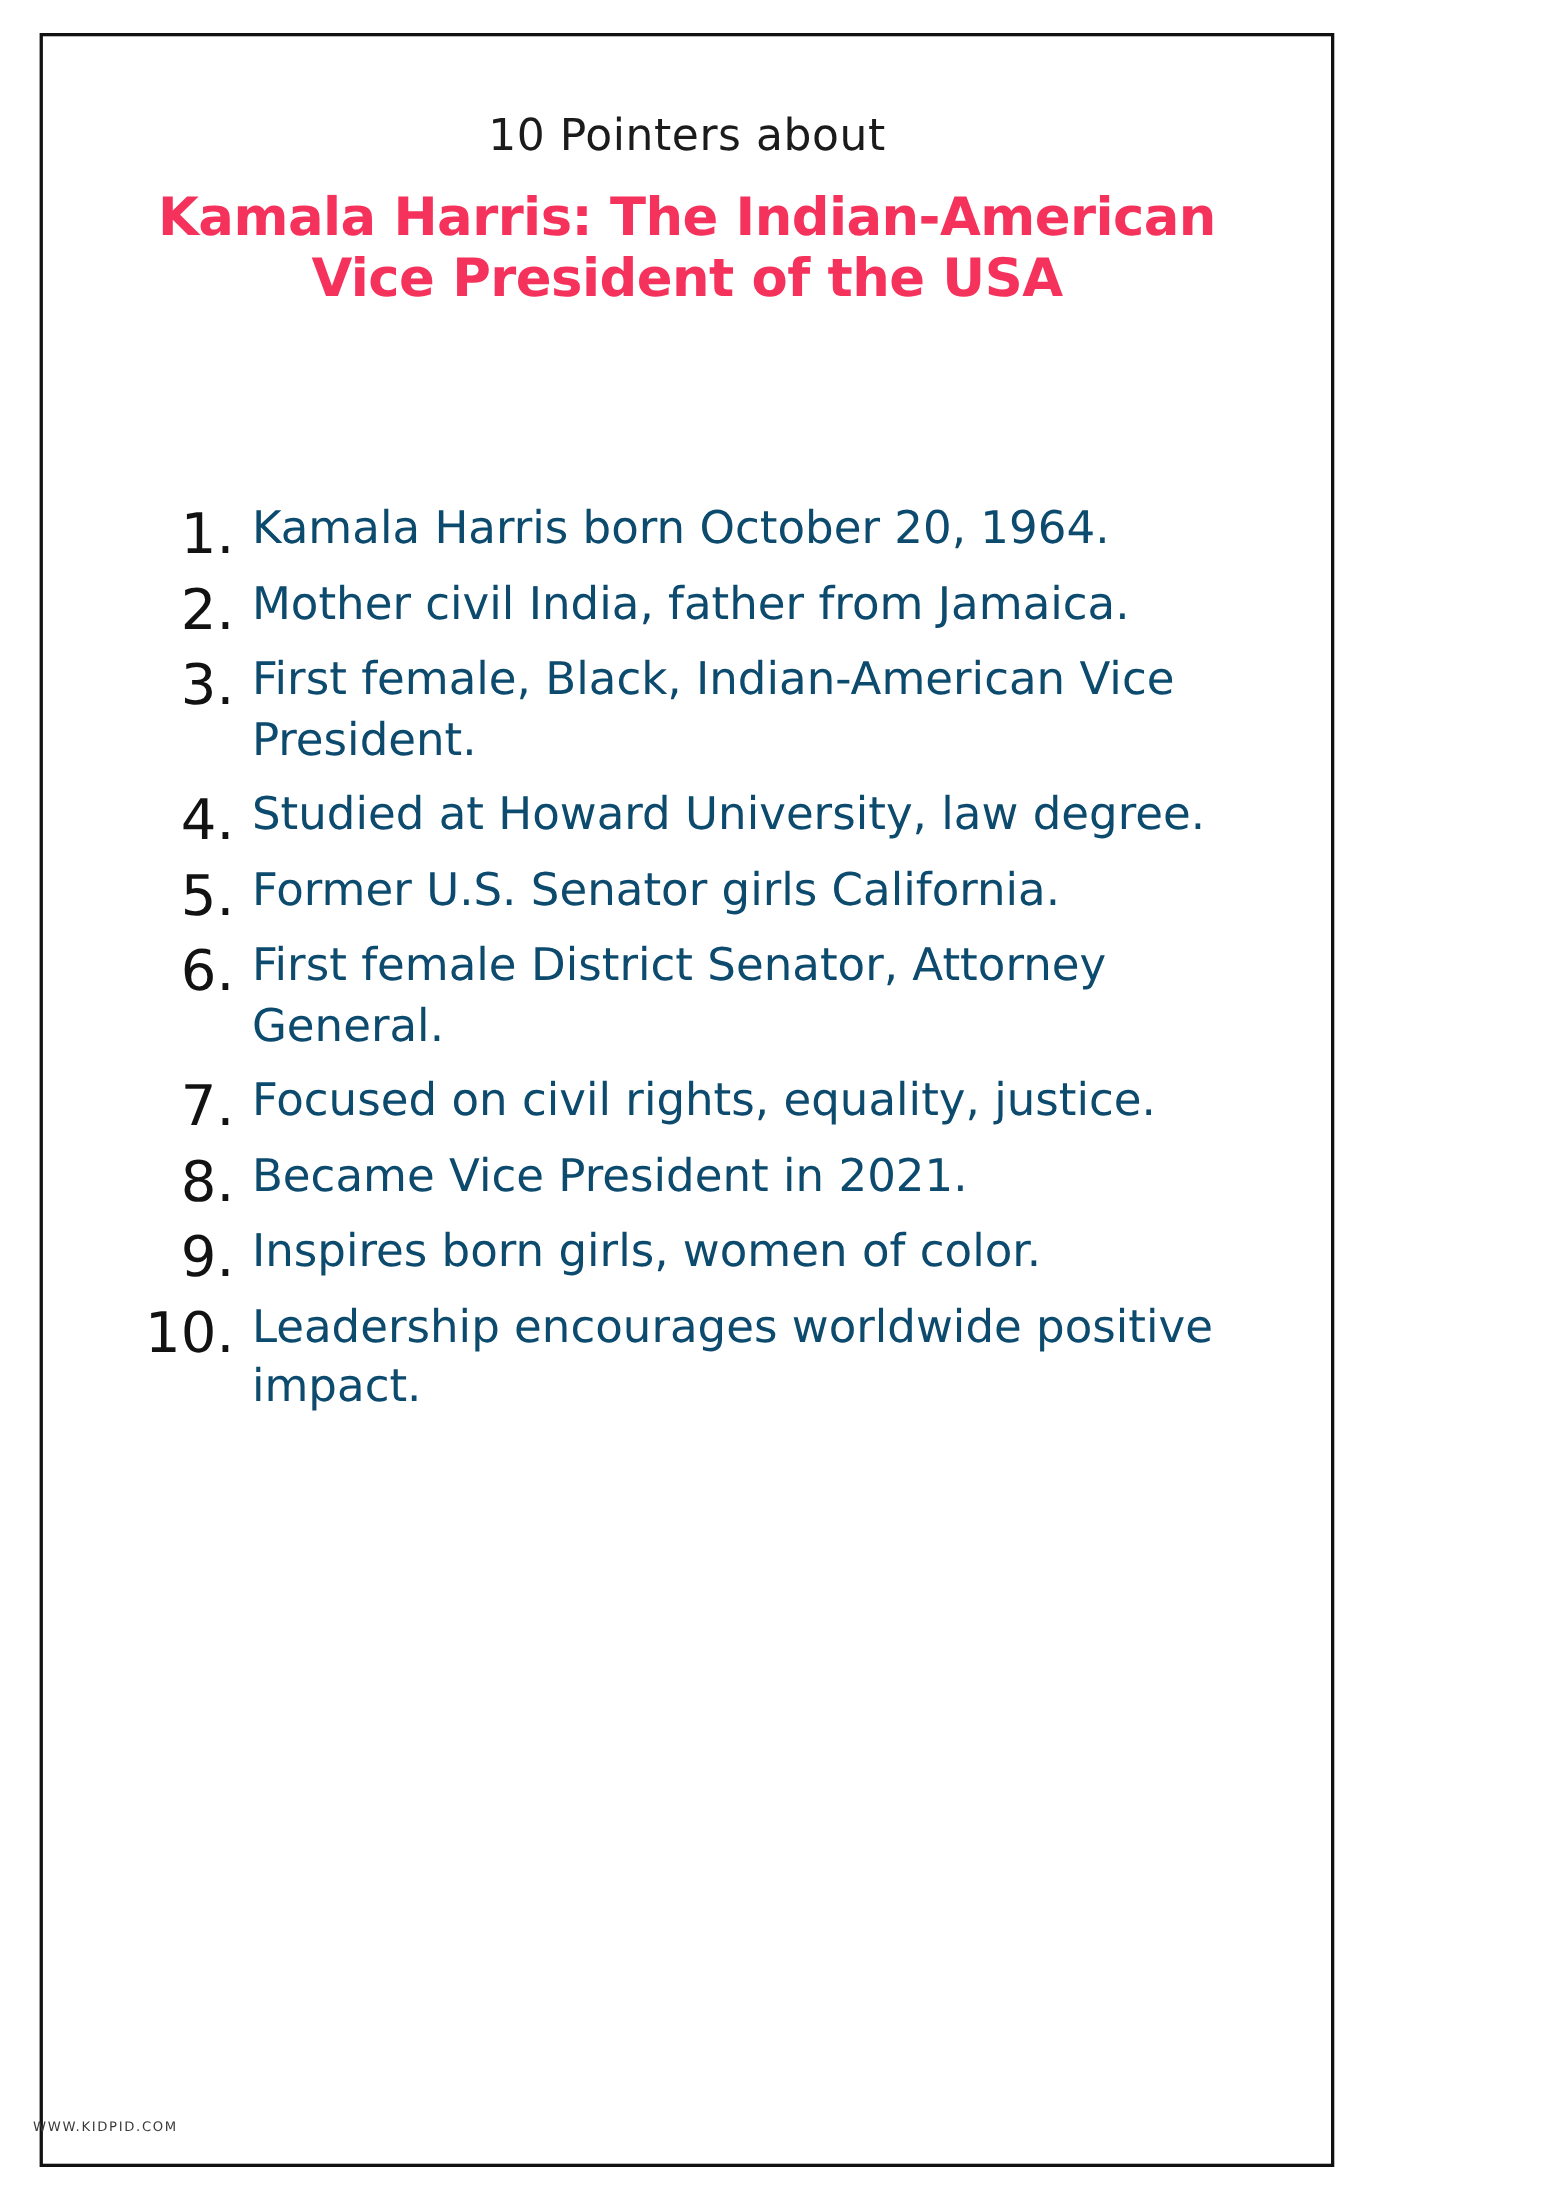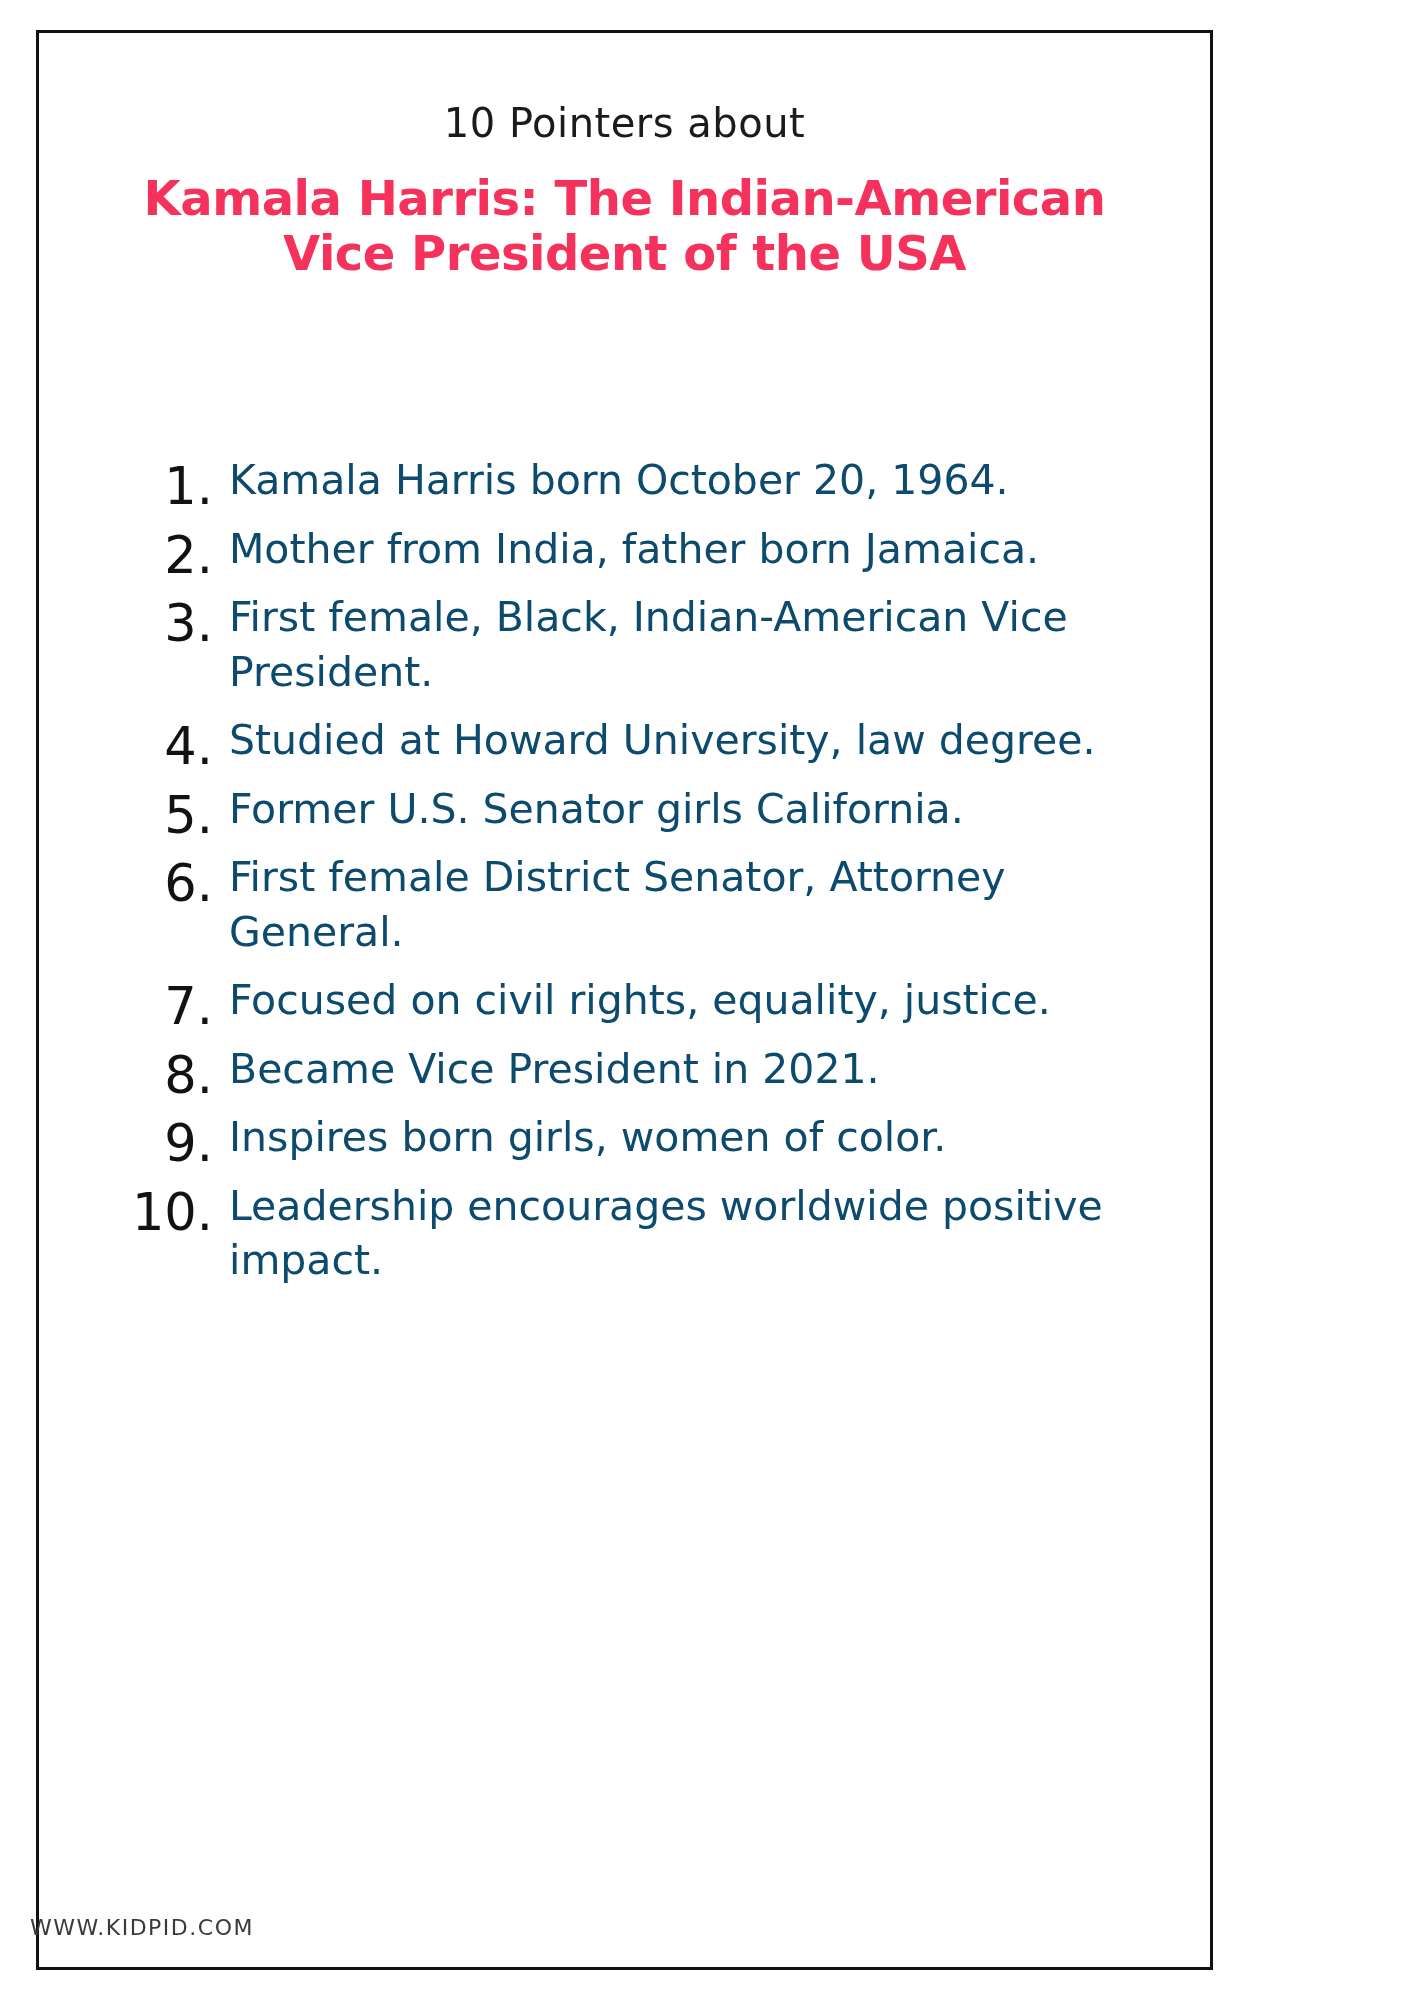--- a/index.html
+++ b/index.html
@@ -130,21 +130,21 @@
   }
   .logo-pid {
     color: #ffffff;
     background: #ffc20e;
     padding: 2px 8px 4px 8px;
     margin-left: 4px;
     border-radius: 3px;
   }
   .logo-url {
     margin-top: 8px;
-    font-size: 22px;
+    font-size: 12px;
     letter-spacing: 1.5px;
     color: #3a3a3a;
     font-weight: normal;
   }
 
   .footer-note {
     position: absolute;
     right: 14px;
     bottom: 30px;
     font-family: "DejaVu Serif", serif;
@@ -161,21 +161,21 @@
 
     <div class="header">
       <div class="eyebrow">10 Pointers about</div>
       <div class="title">Kamala Harris: The Indian-American
 Vice President of the USA</div>
     </div>
 
     <div class="list-wrap">
       <ol class="pointers">
         <li>Kamala Harris born October 20, 1964.</li>
-        <li>Mother from India, father born Jamaica.</li>
+        <li>Mother civil India, father from Jamaica.</li>
         <li>First female, Black, Indian-American Vice President.</li>
         <li>Studied at Howard University, law degree.</li>
         <li>Former U.S. Senator girls California.</li>
         <li>First female District Senator, Attorney General.</li>
         <li>Focused on civil rights, equality, justice.</li>
         <li>Became Vice President in 2021.</li>
         <li>Inspires born girls, women of color.</li>
         <li>Leadership encourages worldwide positive impact.</li>
       </ol>
     </div>

